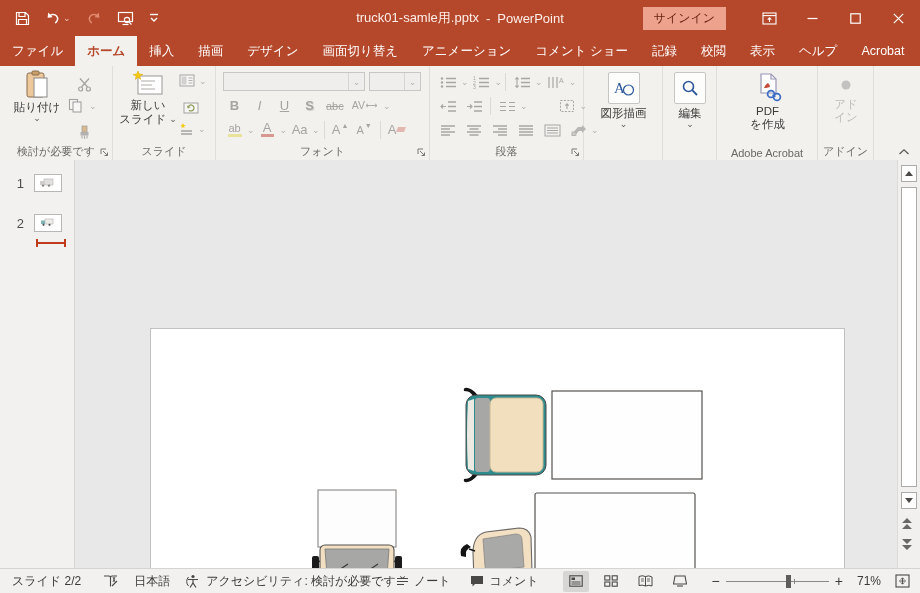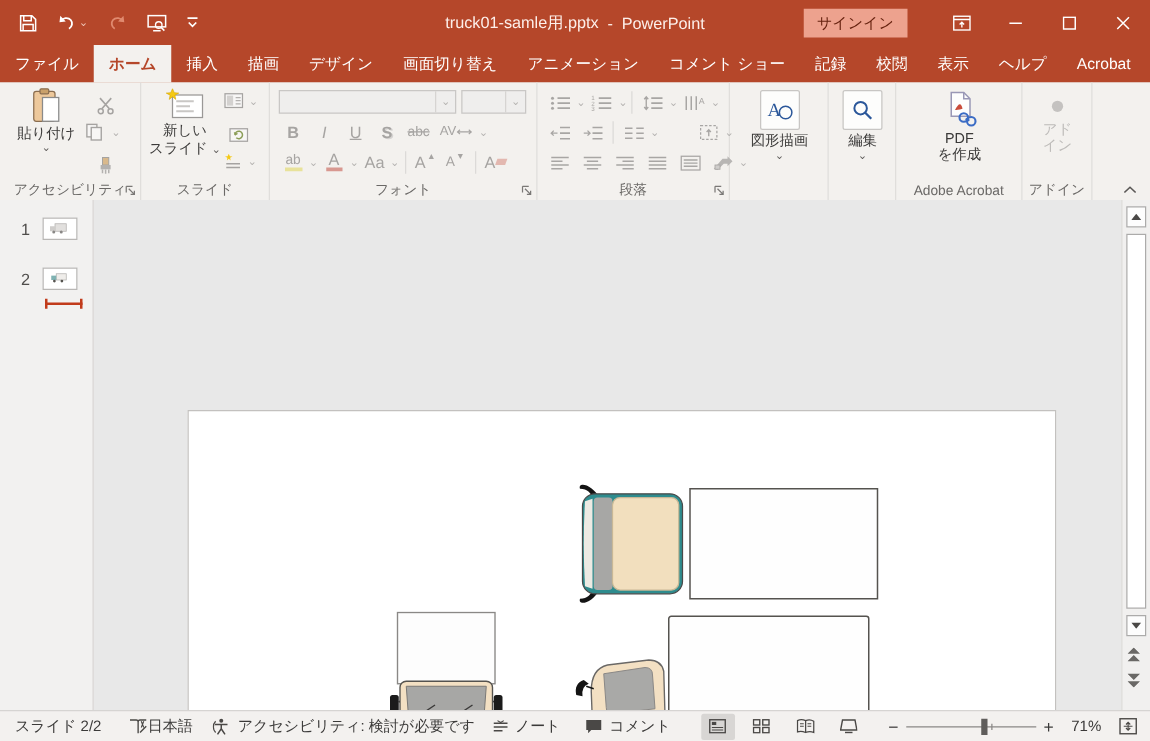--- a/index.html
+++ b/index.html
@@ -201,21 +201,21 @@
           </svg>
         <span class="caret" style="margin-left:6px;color:#B3B1AF">⌄</span>
       </div>
       <div style="position:absolute;left:72px;top:56px;" class="smallico">
         <svg width="16" height="15" viewBox="0 0 16 15">
             <rect x="6" y="1" width="5" height="6" fill="#D9B98C" stroke="#A5A3A1" stroke-width="0.8"></rect>
             <rect x="4.5" y="7" width="8" height="3.5" fill="#B3B1AF"></rect>
             <path d="M6 10.5 v3 M8.5 10.5 v3.5 M11 10.5 v3" stroke="#B3B1AF" stroke-width="1.2"></path>
           </svg>
       </div>
-      <div class="rlabel">アクセシビリティ</div>
+      <div class="rlabel">検討が必要です</div>
       <span class="launcher">
         <svg width="9" height="9" viewBox="0 0 9 9">
             <path d="M1 1 h5 M1 1 v5 M3 3 l4.5 4.5 M7.5 4.5 v3 h-3" stroke="#7A7876" fill="none" stroke-width="1"></path>
           </svg>
       </span>
     </div>
 
     <div class="rgroup" style="width:103px;">
       <div class="bigbtn" style="left:6px;width:58px;">
         <svg width="32" height="28" viewBox="0 0 32 28">
@@ -618,21 +618,21 @@
 
   <div class="statusbar">
     <span class="sb-item" style="margin-left:12px;">スライド 2/2</span>
     <span class="sb-item" style="margin-left:22px;">
       <svg width="15" height="14" viewBox="0 0 15 14">
           <path d="M1 2 h5 q1.5 0 1.5 1.5 v9 M14 2 h-5 q-1.5 0 -1.5 1.5 v9" stroke="#4A4846" fill="none" stroke-width="1.1"></path>
           <path d="M10 8 l2 -5 M12 8 l-2 -5" stroke="#4A4846" stroke-width="0.9"></path>
           <path d="M9 12 l5 -5" stroke="#4A4846" stroke-width="1.1"></path>
         </svg>
     </span>
-    <span class="sb-item" style="">日本語</span>
+    <span class="sb-item" style="margin-left:16px;">日本語</span>
     <span class="sb-item" style="margin-left:16px;">
       <span>
         <svg width="15" height="15" viewBox="0 0 15 15">
             <circle cx="7" cy="2.5" r="1.6" fill="#4A4846"></circle>
             <path d="M2 5.5 h10 M7 5 v4 M7 9 l-3 4.5 M7 9 l3 4.5" stroke="#4A4846" fill="none" stroke-width="1.2"></path>
             <path d="M2.5 3 a6.5 6.5 0 0 0 0 9" stroke="#4A4846" fill="none" stroke-width="1"></path>
           </svg>
       </span>
       <span>アクセシビリティ: 検討が必要です</span>
     </span>

